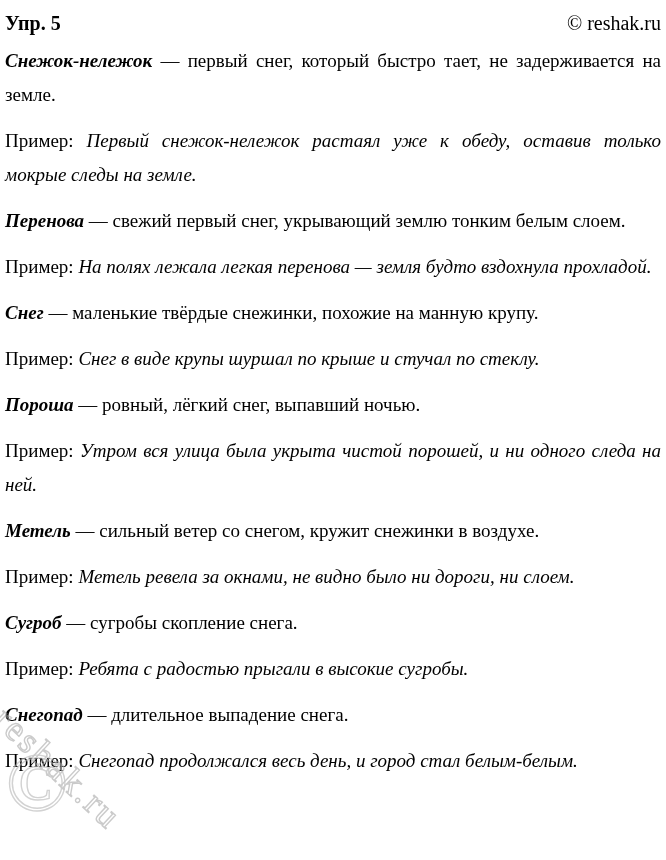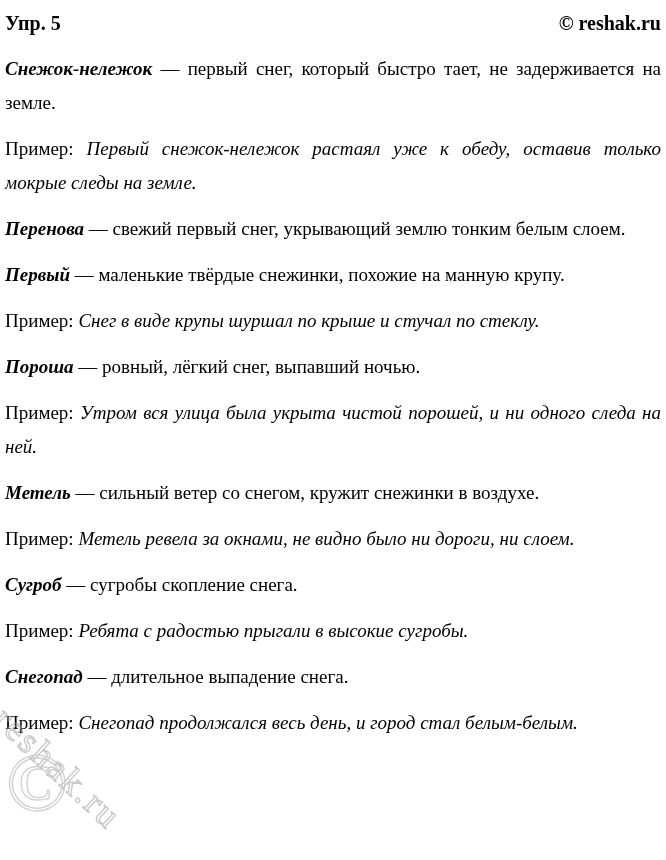--- a/index.html
+++ b/index.html
@@ -21,24 +21,24 @@
     padding: 6px 5px 0 5px;
     box-sizing: border-box;
     width: 666px;
   }
   .header {
     display: flex;
     justify-content: space-between;
     align-items: baseline;
     font-size: 20px;
     line-height: 34px;
-    margin-bottom: 12px;
+    margin-bottom: 4px;
   }
   .header .exercise { font-weight: bold; }
-  .header .copyright { font-weight: bold; }
+  .header .copyright { font-weight: normal; }
   p.block {
     margin: 0 0 12px 0;
     font-size: 19px;
     line-height: 34px;
     text-align: justify;
     text-justify: inter-word;
   }
   p.block:last-child { margin-bottom: 12px; }
   .term { font-weight: bold; font-style: italic; }
   .def-text { font-weight: normal; }
@@ -94,23 +94,27 @@
   </p>
   <p class="block">
     <span class="ex-label">Пример:</span>
     <span class="ex-text">Первый снежок-нележок растаял уже к обеду, оставив только мокрые следы на земле.</span>
   </p>
 
   <p class="block">
     <span class="term">Перенова</span>
     <span class="def-text">— свежий первый снег, укрывающий землю тонким белым слоем.</span>
   </p>
+  <p class="block">
+    <span class="ex-label">Пример:</span>
+    <span class="ex-text">На полях лежала легкая перенова — земля будто вздохнула прохладой.</span>
+  </p>
 
   <p class="block">
-    <span class="term">Первый</span>
+    <span class="term">Снег</span>
     <span class="def-text">— маленькие твёрдые снежинки, похожие на манную крупу.</span>
   </p>
   <p class="block">
     <span class="ex-label">Пример:</span>
     <span class="ex-text">Снег в виде крупы шуршал по крыше и стучал по стеклу.</span>
   </p>
 
   <p class="block">
     <span class="term">Пороша</span>
     <span class="def-text">— ровный, лёгкий снег, выпавший ночью.</span>

